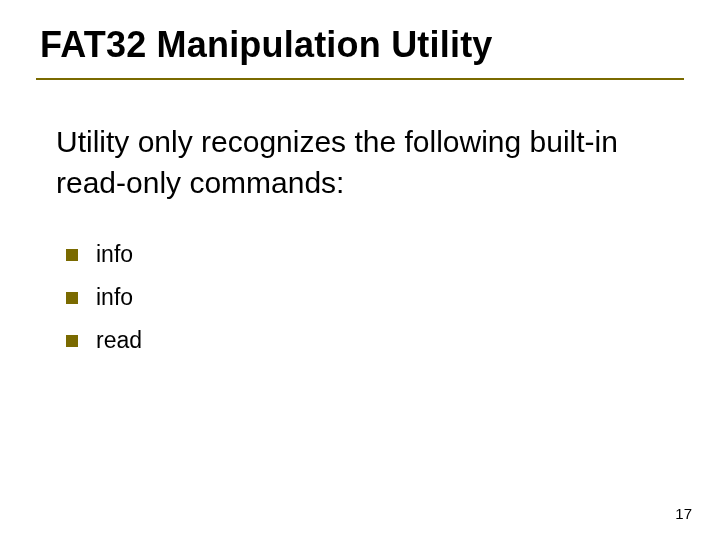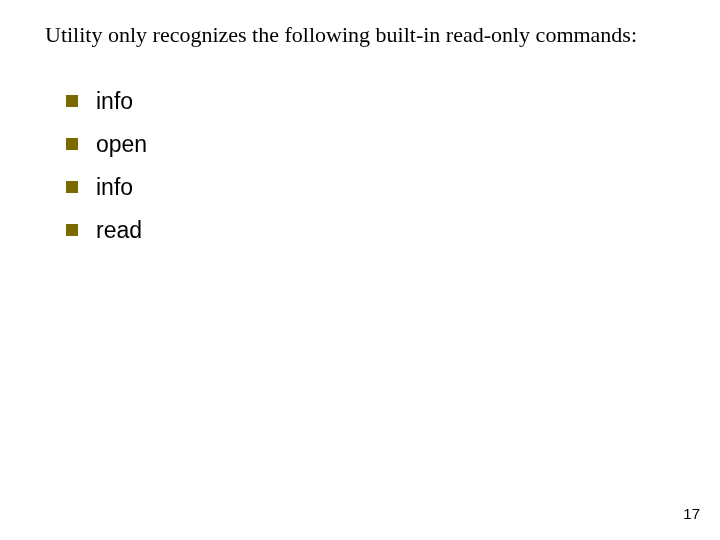--- a/index.html
+++ b/index.html
@@ -25,24 +25,23 @@
     padding: 4px 0 12px 4px;
     margin-bottom: 42px;
   }
   .title {
     font-size: 36px;
     font-weight: bold;
     color: #000;
     letter-spacing: 0.2px;
   }
   .intro {
-    font-size: 22px;
+    font-size: 30px;
     line-height: 1.35;
-    margin: 0 6px 38px 9px;
-    font-family: Liberation Serif, serif;
+    margin: 0 6px 38px 20px;
   }
   .columns {
     display: flex;
     margin-left: 30px;
     align-items: flex-end;
   }
   .col {
     flex: 1;
   }
   .item {
@@ -56,42 +55,41 @@
     background: #7a6a00;
     flex: 0 0 12px;
     margin-right: 18px;
   }
   .item-label {
     font-size: 23px;
   }
   .page-num {
     position: absolute;
     bottom: 18px;
-    right: 20px;
+    right: 28px;
     font-size: 15px;
     color: #000;
   }
 </style>
 </head>
 <body>
 
 <div class="slide">
 
+  <div class="title-wrap">
+    <div class="title">FAT32 Manipulation Utility</div>
+  </div>
 
   <div class="intro">Utility only recognizes the following built-in read-only commands:</div>
 
   <div class="columns">
     <div class="col">
       <div class="item">
         <div class="bullet"></div>
         <div class="item-label">info</div>
-      </div>
-      <div class="item">
-        <div class="bullet"></div>
-        <div class="item-label">open</div>
       </div>
       <div class="item">
         <div class="bullet"></div>
         <div class="item-label">info</div>
       </div>
       <div class="item">
         <div class="bullet"></div>
         <div class="item-label">read</div>
       </div>
     </div>

